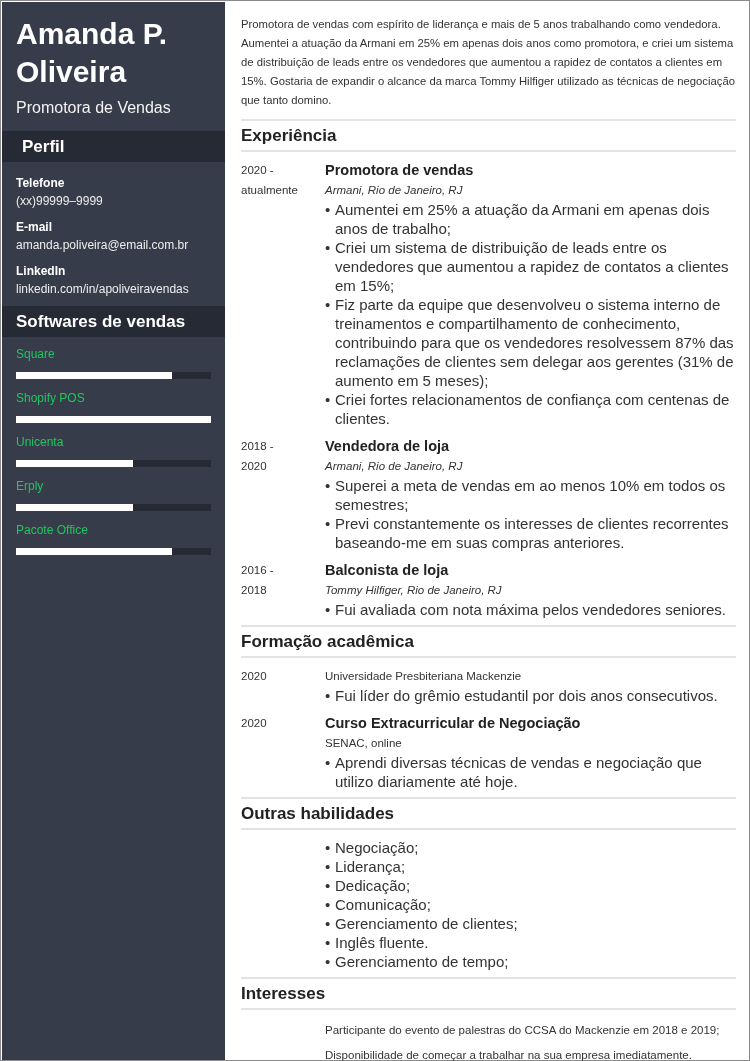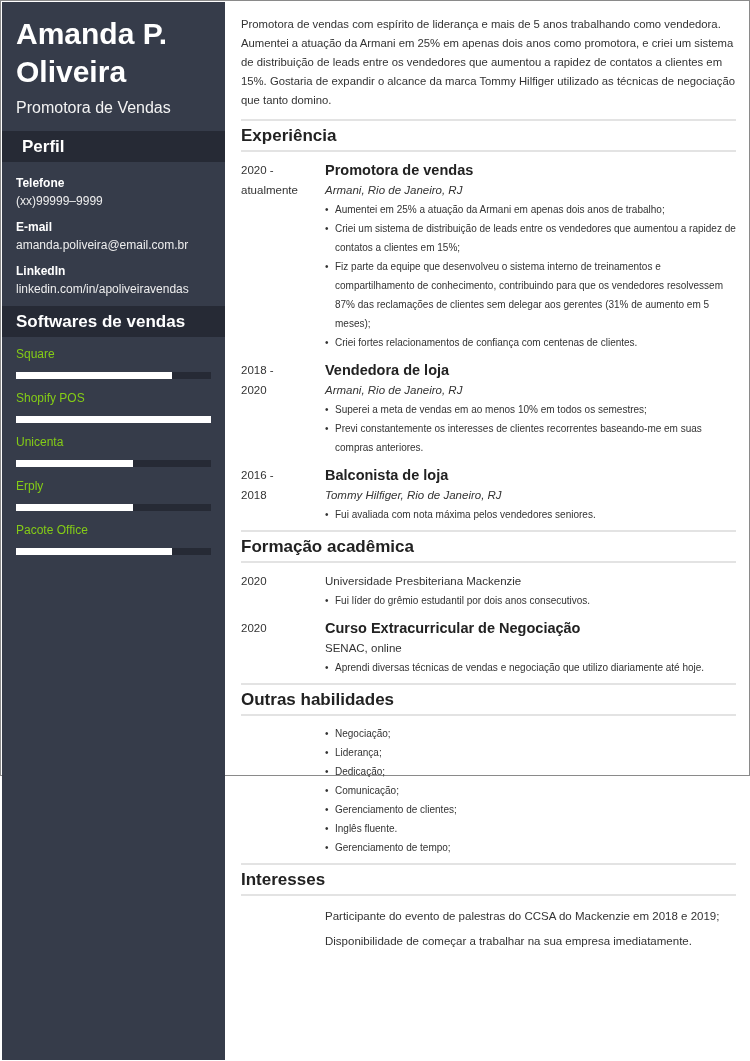--- a/index.html
+++ b/index.html
@@ -1,42 +1,42 @@
 <!DOCTYPE html>
 <html><head>
   <meta charset="utf-8">
   <style>
     * { box-sizing: border-box; margin: 0; padding: 0; }
     html, body { width: 750px; height: 1061px; background: #fff; }
     body { font-family: "Liberation Sans", sans-serif; color: #333; position: relative; overflow: hidden; }
-    .page { position: absolute; left: 0; top: 0; width: 750px; height: 776px; border: 1px solid #8a8a8a; }
+    .page { position: absolute; left: 0; top: 0; width: 750px; height: 1061px; border: 1px solid #8a8a8a; }
     .sidebar { position: absolute; left: 1px; top: 1px; width: 223px; height: 1058px; background: #363c4a; color: #fff; }
     .name { font-weight: bold; font-size: 30px; line-height: 38px; padding: 13px 14px 0 14px; color: #fff; }
     .role { font-size: 16px; padding: 8px 14px 0 14px; color: #f3f3f3; }
     .side-head { background: #262a35; font-weight: bold; font-size: 17px; padding: 0 14px; height: 31px; line-height: 31px; color: #fff; }
     .perfil-head { margin-top: 14px; padding-left: 20px; }
     .contact { padding: 8px 14px 0 14px; }
     .c-label { font-weight: bold; font-size: 12px; margin-top: 4px; line-height: 18px; }
     .c-value { font-size: 12px; line-height: 18px; margin-bottom: 8px; color: #eee; }
     .soft { padding: 8px 14px 0 14px; }
     .s-item { margin-bottom: 10px; }
-    .s-label { font-size: 12px; line-height: 18px; color: #84cc16; }
+    .s-label { font-size: 12px; line-height: 18px; color: #22c55e; }
     .s-bar { position: relative; height: 7px; background: #262a35; width: 195px; margin-top: 9px; }
     .s-fill { position: absolute; left: 0; top: 0; height: 7px; background: #fff; }
     .main { position: absolute; left: 240px; top: 14px; width: 495px; }
     .summary { font-size: 11.3px; line-height: 19px; color: #333; padding-bottom: 9px; border-bottom: 2px solid #e3e3e3; }
     .sec-title { font-weight: bold; font-size: 17px; color: #222; padding: 5px 0 4px 0; border-bottom: 2px solid #e3e3e3; }
     .entry { display: flex; margin-top: 8px; }
     .dates { width: 84px; font-size: 11.5px; line-height: 20px; color: #333; flex: none; }
     .body { flex: 1; }
     .e-title { font-weight: bold; font-size: 14.5px; line-height: 20px; color: #222; }
     .e-sub { font-style: italic; font-size: 11.5px; line-height: 20px; color: #333; }
     .e-sub.plain { font-style: normal; }
     ul.bul { list-style: none; }
-    ul.bul li { position: relative; padding-left: 10px; font-size: 10px; line-height: 19px; color: #333; }
+    ul.bul li { position: relative; padding-left: 10px; font-size: 15px; line-height: 19px; color: #333; }
     ul.bul li::before { content: "\2022"; position: absolute; left: 0; top: 0; }
     .sec-end { border-bottom: 2px solid #e3e3e3; padding-bottom: 6px; }
     .skills { padding-left: 84px; margin-top: 8px; }
     .interests { padding-left: 84px; margin-top: 8px; }
     .interests p { font-size: 11.5px; line-height: 25px; color: #333; }
   </style>
 </head>
 <body>
 
 <div class="page">

